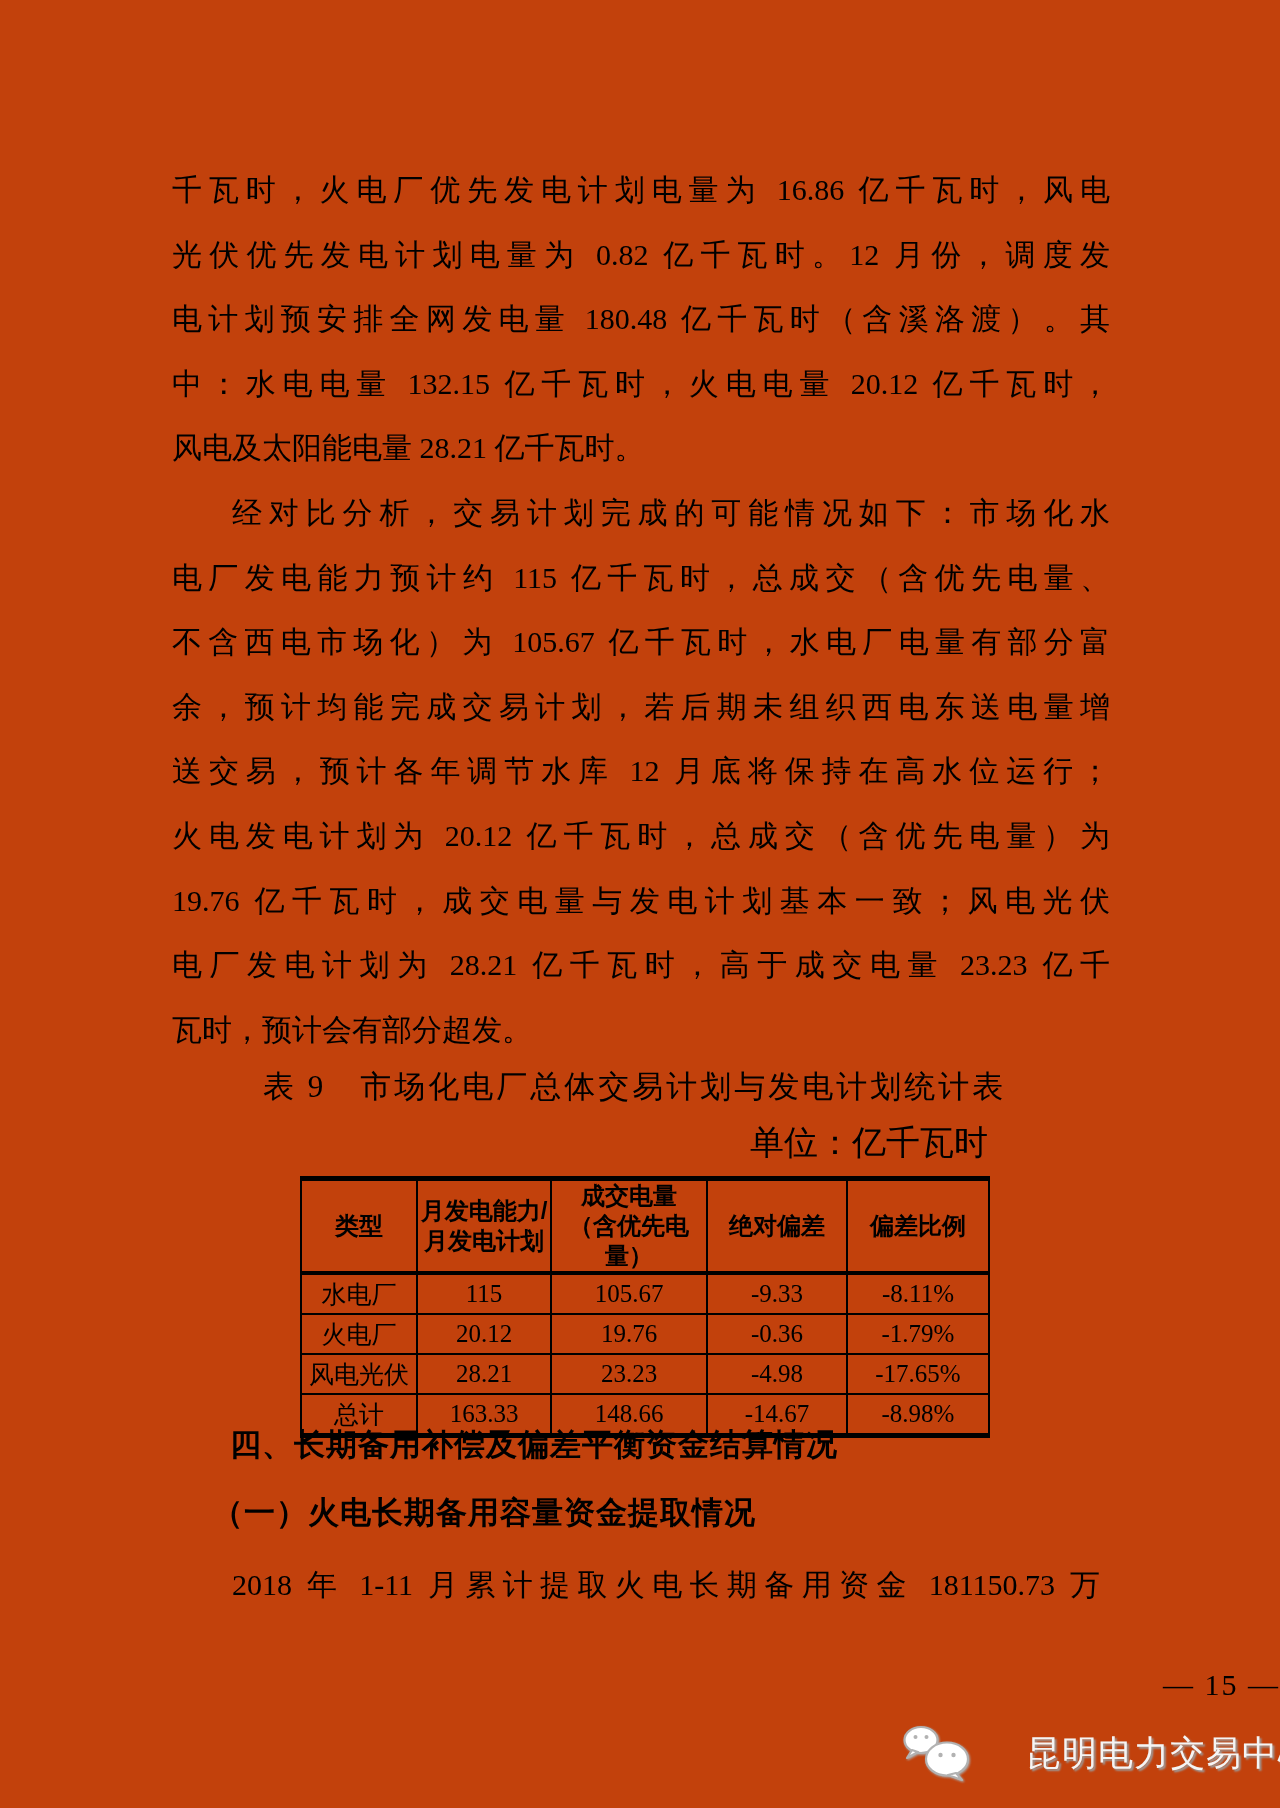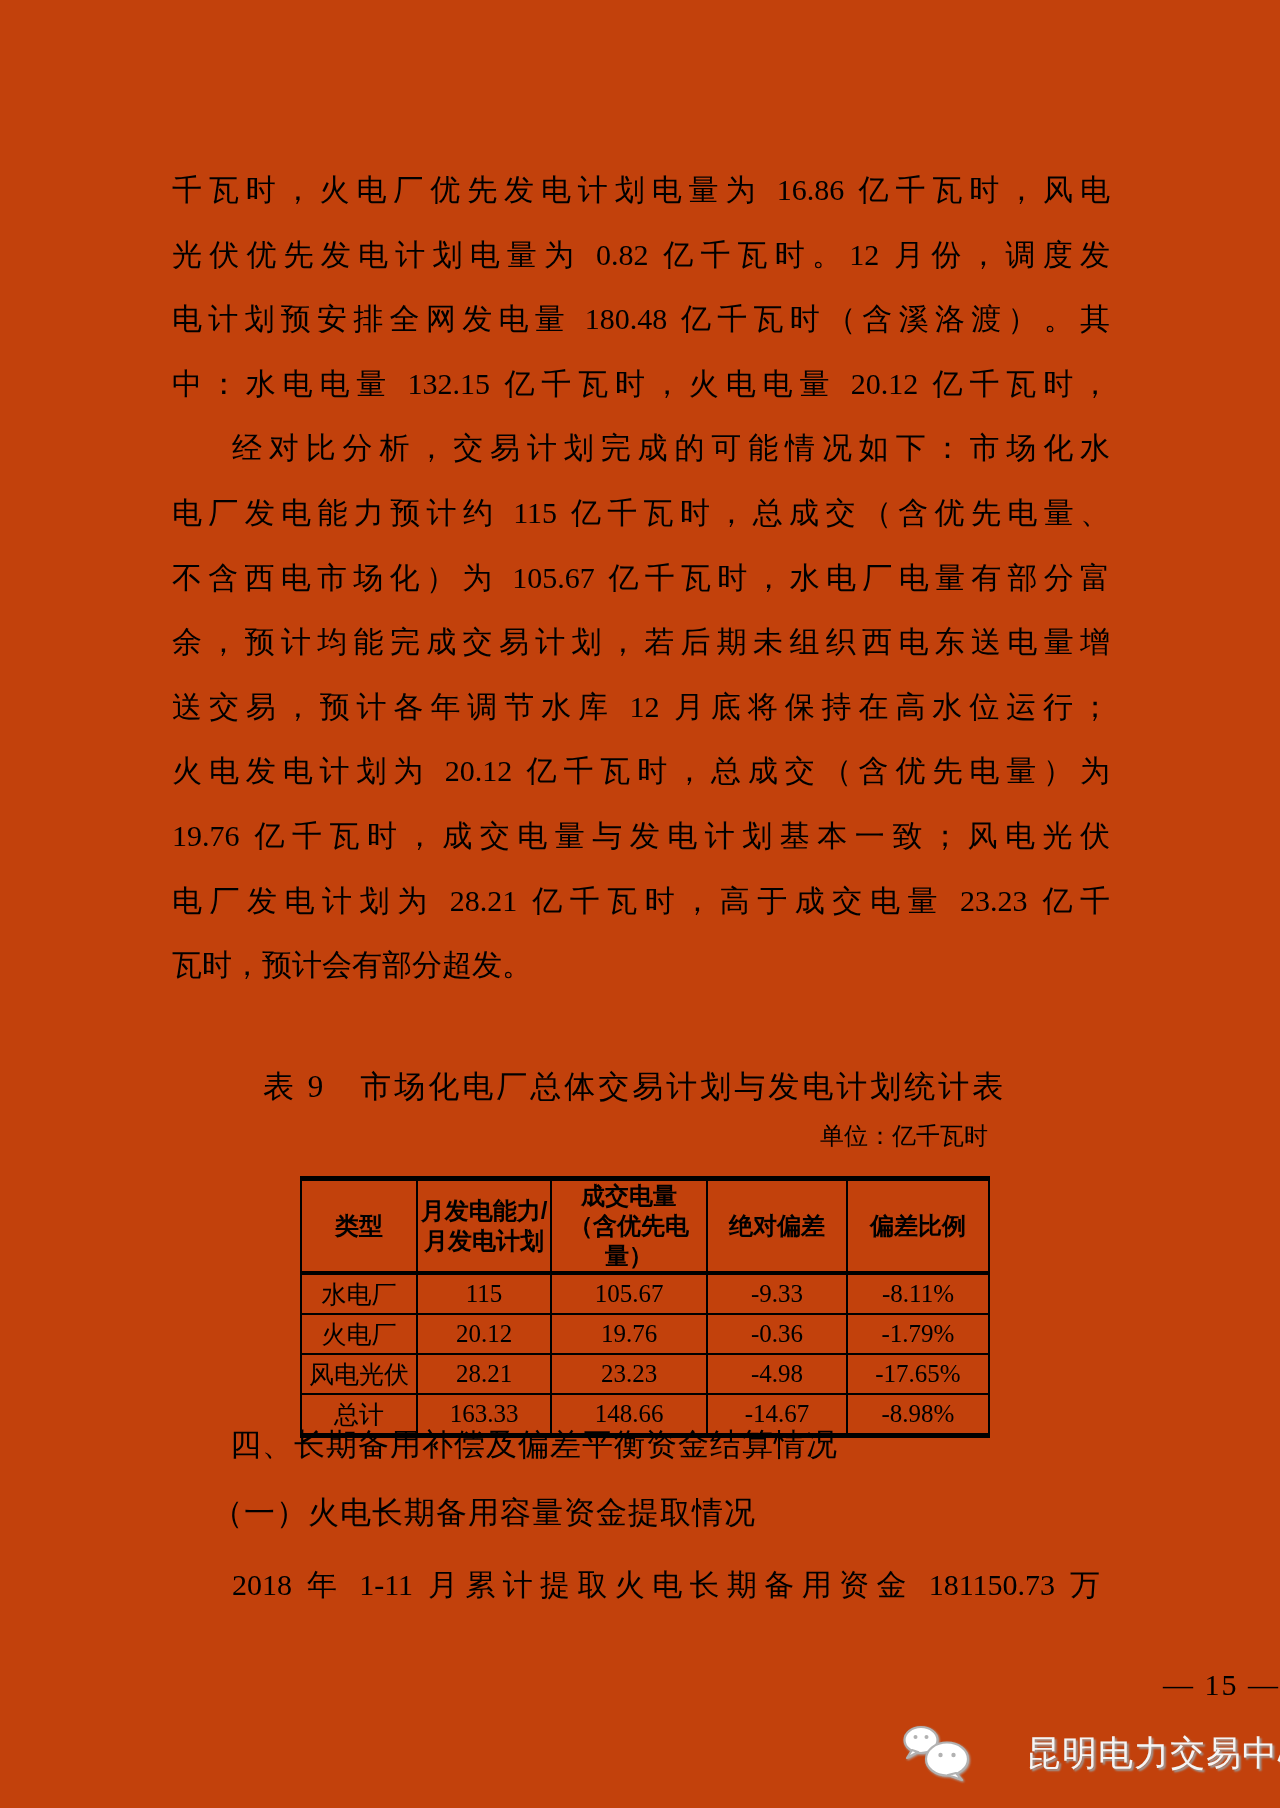--- a/index.html
+++ b/index.html
@@ -21,21 +21,21 @@
   .para-end { text-align-last:left; }
   .indent { text-indent:2em; }
 
   
   .table-title {
     position:absolute; left:263px; top:1066px;
     font-size:31px; letter-spacing:3px; white-space:nowrap;
   }
   .table-unit {
     position:absolute; left:700px; top:1120px; width:288px;
-    font-size:24px; text-align:right; white-space:nowrap;
+    font-size:34px; text-align:right; white-space:nowrap;
   }
 
   
   table.t9 {
     position:absolute; left:300px; top:1176px; width:688px;
     border-collapse:collapse; table-layout:fixed;
     border-top:5px solid #000; border-bottom:5px solid #000;
   }
   .t9 th, .t9 td { border:2px solid #000; text-align:center; padding:0; }
   .t9 thead th {
@@ -43,21 +43,21 @@
     height:72px; font-size:24px; line-height:30px;
     font-family:"Liberation Sans","DejaVu Sans",sans-serif; font-weight:bold;
   }
   .t9 tbody td { height:38px; font-size:25px; }
   .t9 tbody tr:last-child td { border-bottom:5px solid #000; }
 
   
   .h1, .h2 {
     position:absolute;
     font-family:"Liberation Sans","DejaVu Sans",sans-serif;
-    font-weight:normal; font-size:31px; white-space:nowrap; letter-spacing:1px;
+    font-weight:bold; font-size:31px; white-space:nowrap; letter-spacing:1px;
   }
   .h1 { left:230px; top:1424px; }
   .h2 { left:212px; top:1492px; }
 
   .p3 {
     position:absolute; left:232px; top:1552px; width:868px;
     font-size:30px; line-height:44px;
     text-align:justify; text-align-last:justify;margin-top:11px;
   }
 
@@ -83,20 +83,21 @@
 </head>
 <body>
 
 <div class="page">
 
   <div class="body-text">
     <div class="bline">千瓦时，火电厂优先发电计划电量为 16.86 亿千瓦时，风电</div>
     <div class="bline">光伏优先发电计划电量为 0.82 亿千瓦时。12 月份，调度发</div>
     <div class="bline">电计划预安排全网发电量 180.48 亿千瓦时（含溪洛渡）。其</div>
     <div class="bline">中：水电电量 132.15 亿千瓦时，火电电量 20.12 亿千瓦时，</div>
+    <div class="bline para-end">风电及太阳能电量 28.21 亿千瓦时。</div>
     <div class="bline indent">经对比分析，交易计划完成的可能情况如下：市场化水</div>
     <div class="bline">电厂发电能力预计约 115 亿千瓦时，总成交（含优先电量、</div>
     <div class="bline">不含西电市场化）为 105.67 亿千瓦时，水电厂电量有部分富</div>
     <div class="bline">余，预计均能完成交易计划，若后期未组织西电东送电量增</div>
     <div class="bline">送交易，预计各年调节水库 12 月底将保持在高水位运行；</div>
     <div class="bline">火电发电计划为 20.12 亿千瓦时，总成交（含优先电量）为</div>
     <div class="bline">19.76 亿千瓦时，成交电量与发电计划基本一致；风电光伏</div>
     <div class="bline">电厂发电计划为 28.21 亿千瓦时，高于成交电量 23.23 亿千</div>
     <div class="bline para-end">瓦时，预计会有部分超发。</div>
   </div>

